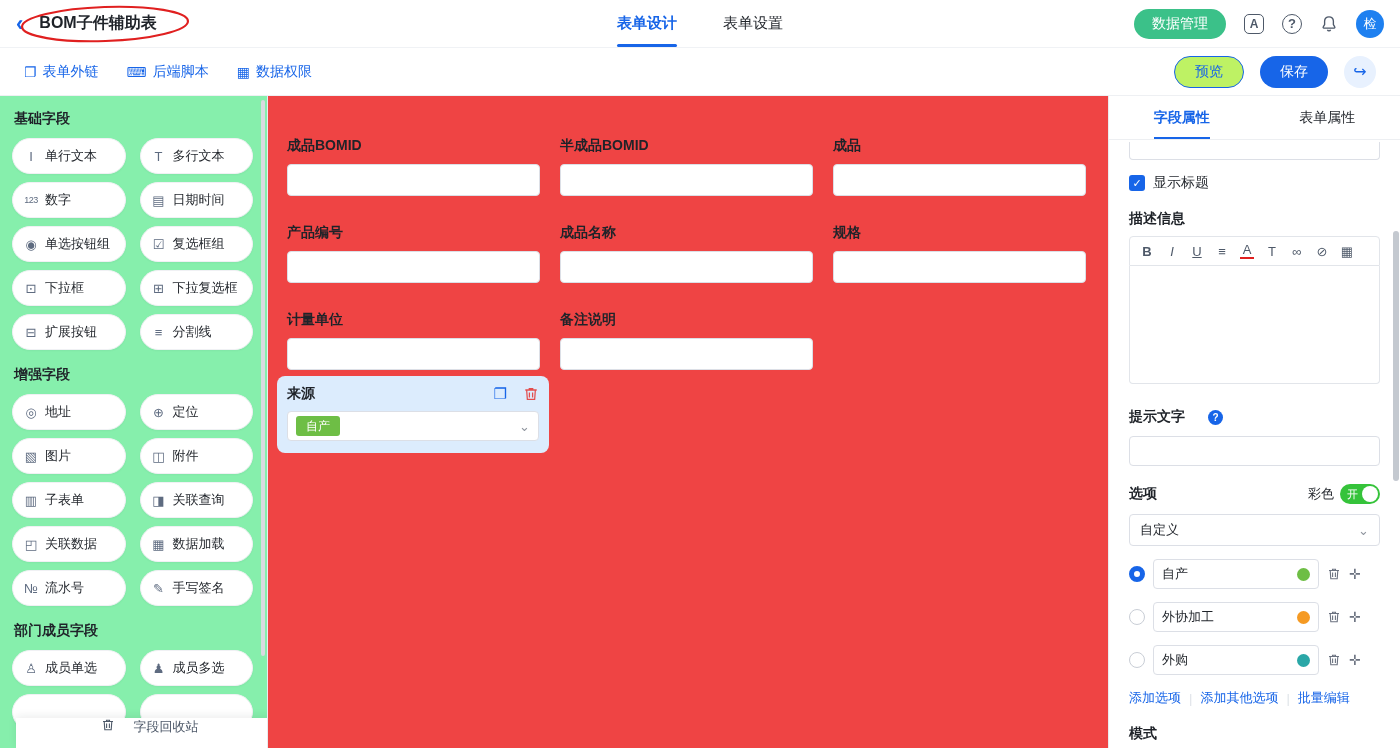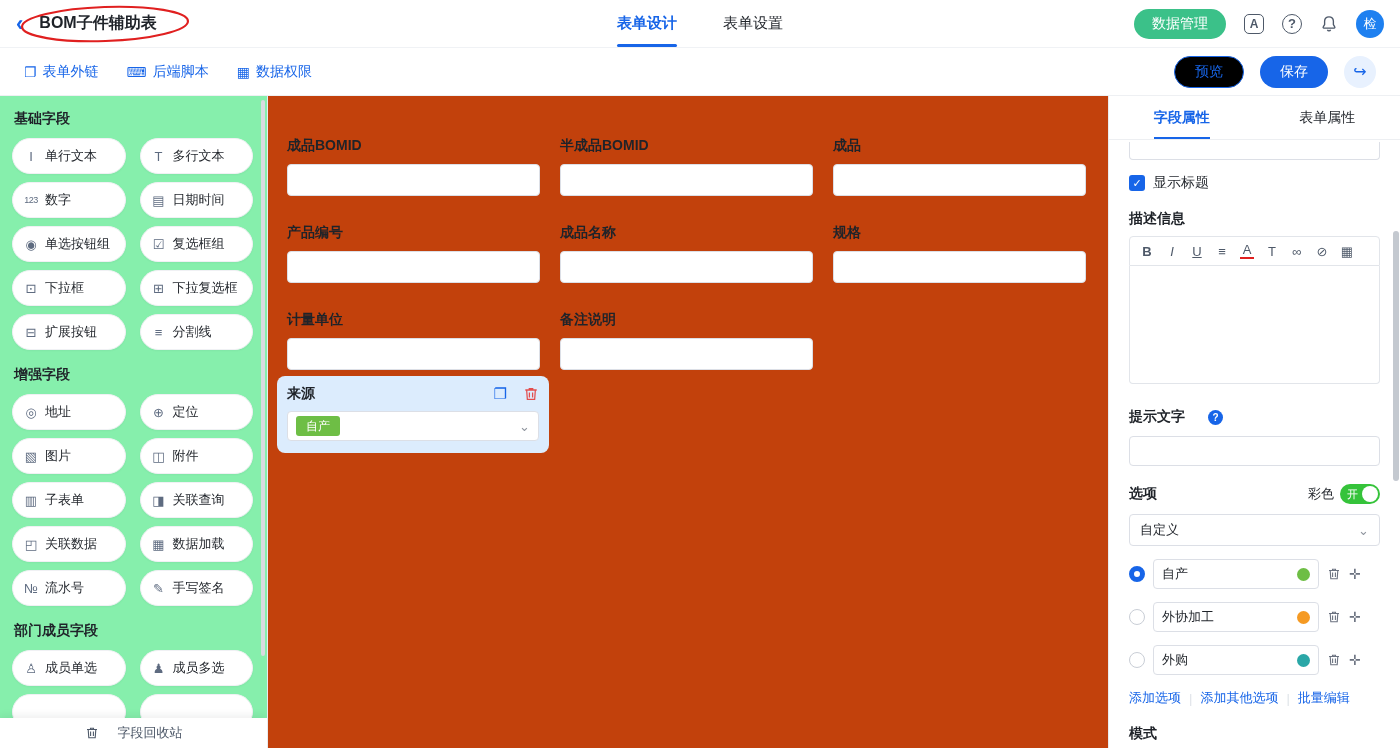--- a/index.html
+++ b/index.html
@@ -22,41 +22,41 @@
   .translate{width:20px;height:20px;border:1.6px solid #4e5969;border-radius:5px;font-weight:700;font-size:12px}
   .help{width:20px;height:20px;border:1.6px solid #4e5969;border-radius:50%;font-weight:700;font-size:13px}
   .avatar{width:28px;height:28px;border-radius:50%;background:#1e80f0;color:#fff;display:flex;align-items:center;justify-content:center;font-size:13px;cursor:pointer}
 
   
   .toolbar{height:48px;display:flex;align-items:center;padding:0 24px;border-bottom:1px solid #eef0f3;background:#fff}
   .tl-left{display:flex;gap:28px}
   .tool-link{display:flex;align-items:center;gap:6px;color:#1765e8;font-size:14px;cursor:pointer}
   .tl-icon{font-size:14px}
   .tl-right{margin-left:auto;display:flex;align-items:center;gap:16px}
-  .btn-outline{height:32px;padding:0 20px;border-radius:16px;border:1px solid #1765e8;color:#1765e8;background:#000000;font-size:14px;cursor:pointer}
+  .btn-outline{height:32px;padding:0 20px;border-radius:16px;border:1px solid #1765e8;color:#1765e8;background:#bef264;font-size:14px;cursor:pointer}
   .btn-primary{height:32px;padding:0 20px;border-radius:16px;border:none;color:#fff;background:#1765e8;font-size:14px;cursor:pointer}
   .share-btn{width:32px;height:32px;border-radius:50%;background:#e8f1fe;color:#1765e8;display:flex;align-items:center;justify-content:center;font-size:16px;cursor:pointer}
 
   
   .content{display:flex;height:652px}
 
   
   .sidebar{width:268px;background:#86efac;border-right:1px solid #e9ebef;padding:14px 14px 0 12px;position:relative;overflow:hidden;flex:none}
   .sec-title{font-size:14px;font-weight:700;margin:0 0 10px 2px}
   .sec-title.mt{margin-top:16px}
   .pill-grid{display:grid;grid-template-columns:1fr 1fr;gap:8px 14px}
   .pill{height:36px;background:#fff;border:1px solid #f0f1f4;border-radius:18px;display:flex;align-items:center;padding:0 10px;gap:6px;font-size:13px;cursor:pointer;box-shadow:0 1px 2px rgba(31,35,41,.04);overflow:hidden}
   .p-icon{color:#5e6b80;font-size:13px;width:16px;text-align:center;flex:none}
   .p-icon.num{font-size:9px;letter-spacing:-.5px}
   .p-label{white-space:nowrap}
-  .recycle{position:absolute;left:0;bottom:0;width:100%;height:30px;background:#fff;box-shadow:0 -2px 8px rgba(31,35,41,.08);display:flex;align-items:center;justify-content:center;gap:19px;color:#4e5969;font-size:13px;cursor:pointer;z-index:2}
+  .recycle{position:absolute;left:16px;bottom:0;width:100%;height:30px;background:#fff;box-shadow:0 -2px 8px rgba(31,35,41,.08);display:flex;align-items:flex-start;justify-content:center;gap:19px;color:#4e5969;font-size:13px;cursor:pointer;z-index:2}
   .sb-scroll{position:absolute;right:2px;top:4px;width:4px;height:556px;background:#d8dbe0;border-radius:2px;cursor:pointer}
 
   
-  .canvas{flex:1;background:#c2410c;padding:41px 24px 7px 19px;overflow:hidden}
+  .canvas{flex:1;background:#ef4444;padding:41px 24px 7px 19px;overflow:hidden}
   .grid{display:grid;grid-template-columns:repeat(3,253px);column-gap:20px;row-gap:28px}
   .f-label{font-weight:600;font-size:14px;margin-bottom:9px}
   .f-input{height:32px;border:1px solid #dcdfe6;border-radius:4px;background:#fff;cursor:text}
   .selected{width:272px;background:#dcecfd;margin-top:6px;margin-left:-10px;padding:9px 10px 12px;border-radius:8px;cursor:pointer}
   .sel-head{display:flex;align-items:center;margin-bottom:8px}
   .sel-head .f-label{margin:0}
   .sel-icons{margin-left:auto;display:flex;gap:16px;align-items:center}
   .copy{color:#1765e8;font-size:15px;cursor:pointer}
   .trash-red{color:#e34d4d;cursor:pointer;display:flex}
   .sel-select{height:30px;background:#fff;border:1px solid #dcdfe6;border-radius:4px;display:flex;align-items:center;padding:0 8px;cursor:pointer}

